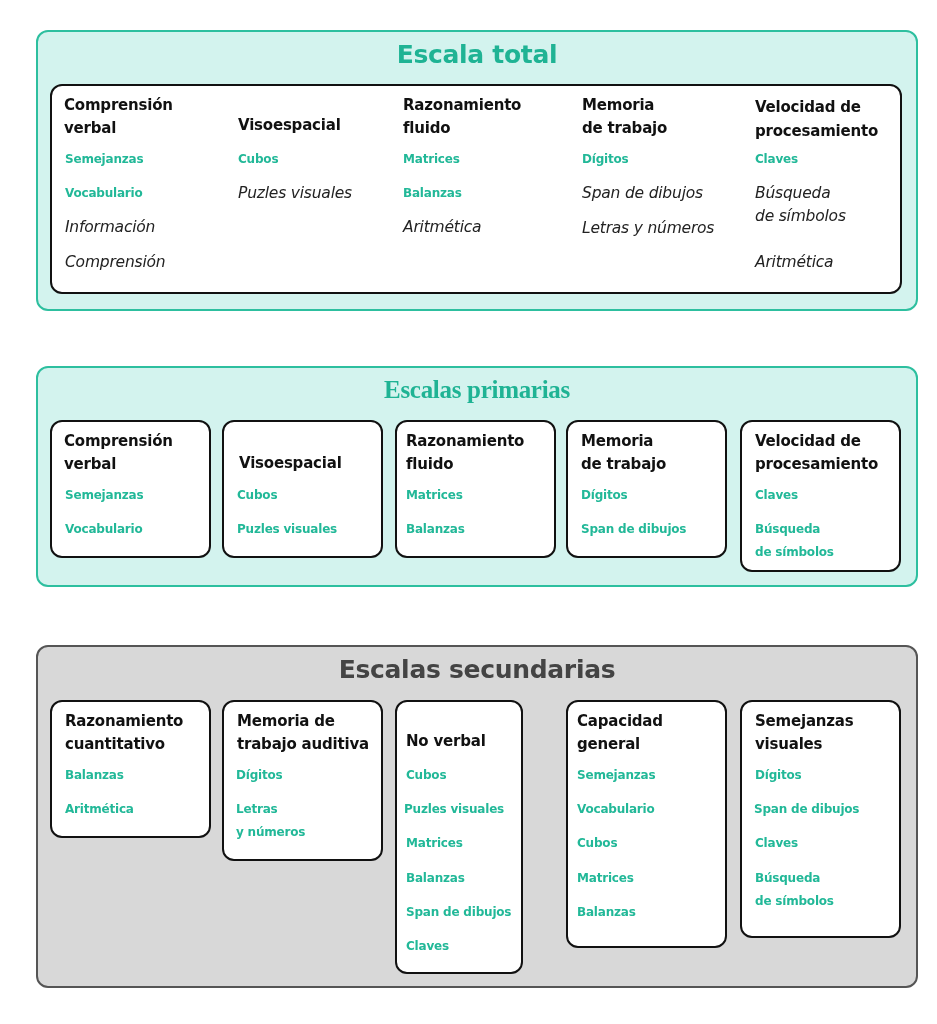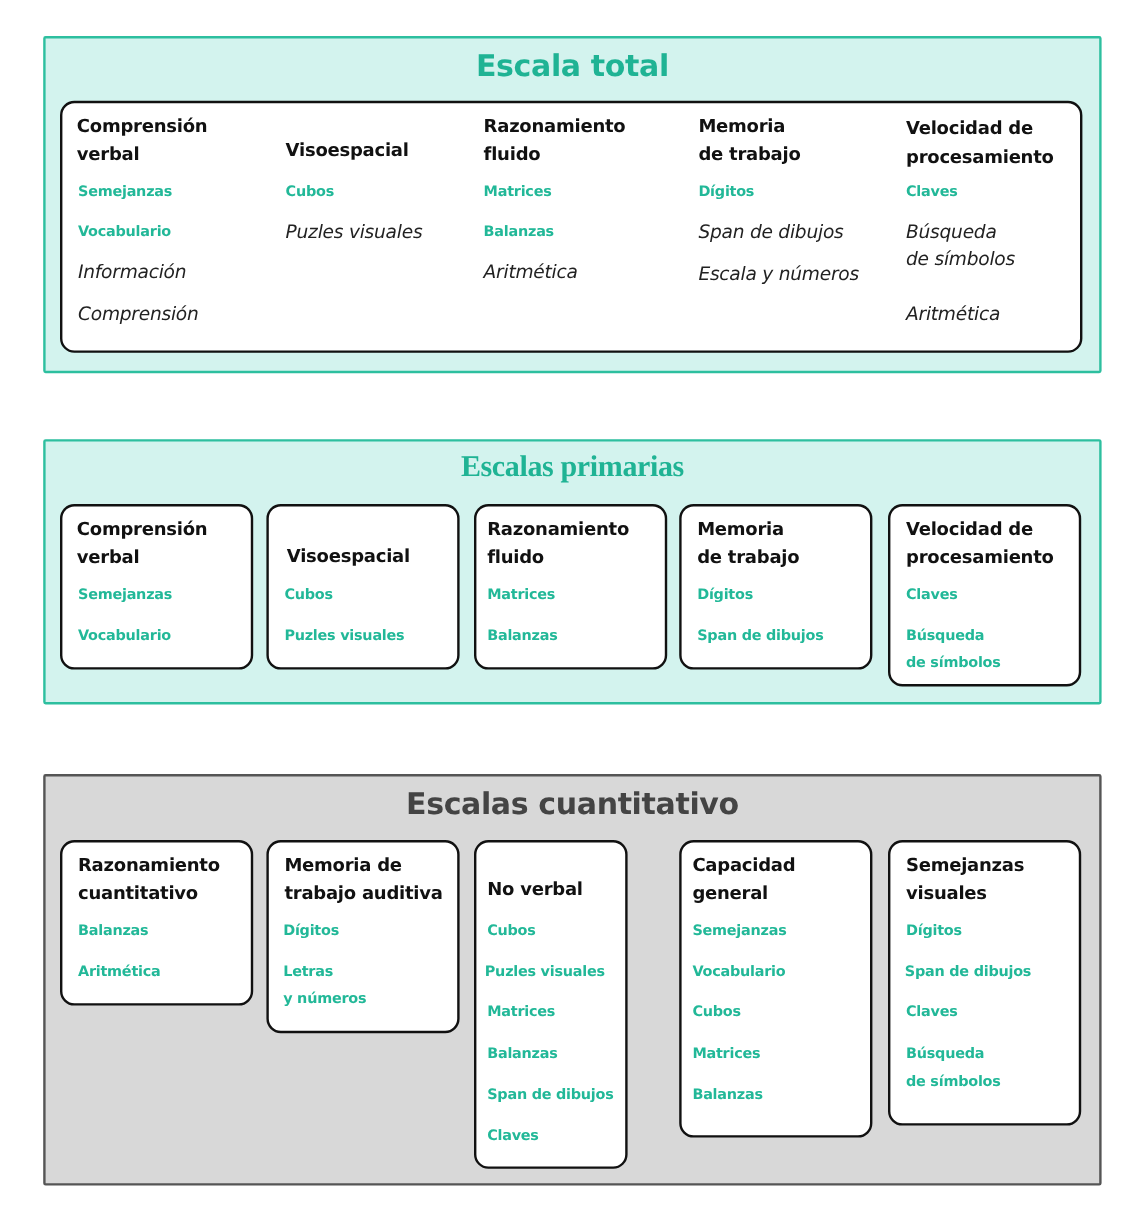--- a/index.html
+++ b/index.html
@@ -1,17 +1,17 @@
 <!DOCTYPE html>
 <html><head>
 <meta charset="utf-8">
 <style>
   html,body{margin:0;padding:0;background:#ffffff;}
   body{width:937px;height:1024px;position:relative;font-family:"DejaVu Sans",sans-serif;overflow:hidden;}
-  .section{position:absolute;border-radius:2px;box-sizing:border-box;}
+  .section{position:absolute;border-radius:12px;box-sizing:border-box;}
   .teal-sec{background:#d3f3ee;border:2.5px solid #2dbf9f;}
   .gray-sec{background:#d8d8d8;border:2.5px solid #555;}
   .sec-title{position:absolute;left:0;right:0;text-align:center;font-weight:bold;font-size:25px;letter-spacing:-0.3px;}
   .teal-title{color:#1fb394;}
   .gray-title{color:#444;}
   .card{position:absolute;background:#fff;border:2.5px solid #111;border-radius:12px;box-sizing:border-box;}
   .hdr{position:absolute;font-weight:bold;font-size:15px;line-height:23px;color:#111;letter-spacing:-0.2px;}
   .item{position:absolute;font-size:12px;line-height:23px;letter-spacing:-0.2px;white-space:nowrap;}
   .t{color:#22b898;font-weight:bold;}
   .it{color:#222;font-style:italic;font-size:15.5px;}
@@ -37,21 +37,21 @@
     <div class="hdr" style="left:351px;top:8px;">Razonamiento</div>
     <div class="hdr" style="left:351px;top:31px;">fluido</div>
     <div class="item t" style="left:351px;top:62px;">Matrices</div>
     <div class="item t" style="left:351px;top:96px;">Balanzas</div>
     <div class="item it" style="left:351px;top:130px;">Aritmética</div>
 
     <div class="hdr" style="left:530px;top:8px;">Memoria</div>
     <div class="hdr" style="left:530px;top:31px;">de trabajo</div>
     <div class="item t" style="left:530px;top:62px;">Dígitos</div>
     <div class="item it" style="left:530px;top:96px;">Span de dibujos</div>
-    <div class="item it" style="left:530px;top:131px;">Escala y números</div>
+    <div class="item it" style="left:530px;top:131px;">Letras y números</div>
 
     <div class="hdr" style="left:703px;top:10px;">Velocidad de</div>
     <div class="hdr" style="left:703px;top:34px;">procesamiento</div>
     <div class="item t" style="left:703px;top:62px;">Claves</div>
     <div class="item it" style="left:703px;top:96px;">Búsqueda</div>
     <div class="item it" style="left:703px;top:119px;">de símbolos</div>
     <div class="item it" style="left:703px;top:165px;">Aritmética</div>
   </div>
 </div>
 
@@ -88,21 +88,21 @@
   <div class="card" style="left:702px;top:52px;width:161px;height:152px;">
     <div class="hdr" style="left:13px;top:8px;">Velocidad de</div>
     <div class="hdr" style="left:13px;top:31px;">procesamiento</div>
     <div class="item t" style="left:13px;top:62px;">Claves</div>
     <div class="item t" style="left:13px;top:96px;">Búsqueda</div>
     <div class="item t" style="left:13px;top:119px;">de símbolos</div>
   </div>
 </div>
 
 <div class="section gray-sec" style="left:36px;top:645px;width:882px;height:343px;">
-  <div class="sec-title gray-title" style="top:8px;">Escalas cuantitativo</div>
+  <div class="sec-title gray-title" style="top:8px;">Escalas secundarias</div>
 
   <div class="card" style="left:12px;top:53px;width:161px;height:138px;">
     <div class="hdr" style="left:13px;top:8px;">Razonamiento</div>
     <div class="hdr" style="left:13px;top:31px;">cuantitativo</div>
     <div class="item t" style="left:13px;top:62px;">Balanzas</div>
     <div class="item t" style="left:13px;top:96px;">Aritmética</div>
   </div>
 
   <div class="card" style="left:184px;top:53px;width:161px;height:161px;">
     <div class="hdr" style="left:13px;top:8px;">Memoria de</div>

